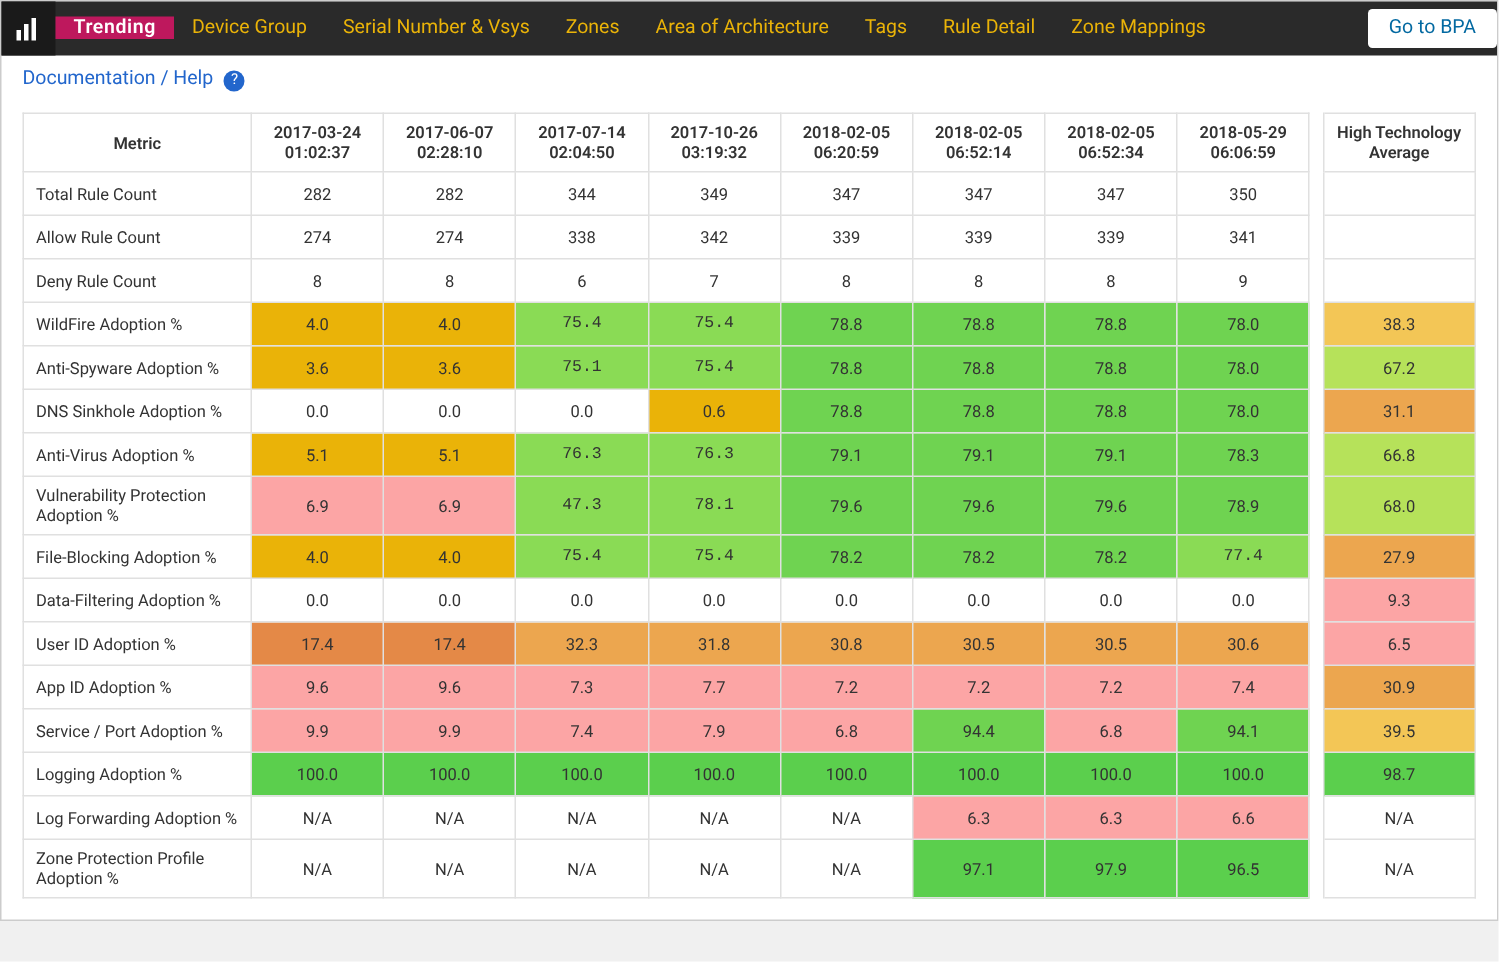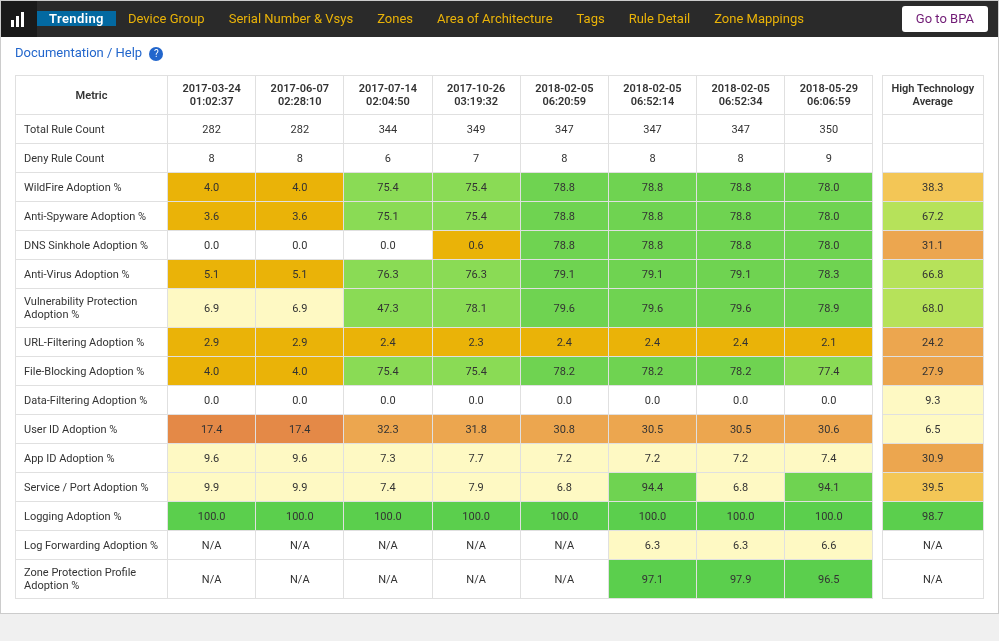--- a/index.html
+++ b/index.html
@@ -1,45 +1,45 @@
 <!DOCTYPE html>
 <html><head>
 <meta charset="utf-8">
 <style>
   * { box-sizing: border-box; margin: 0; padding: 0; }
   body { font-family: -apple-system, "Segoe UI", Roboto, Arial, sans-serif; font-size: 12px; color: #333; background: #f0f0f0; }
   .page { width: 999px; background: #fff; border: 1px solid #ccc; }
   .nav { height: 36px; background: #2a2a2a; display: flex; align-items: center; color: #aaa; }
   .logo { width: 36px; height: 36px; background: #1a1a1a; display:flex; align-items:center; justify-content:center; }
   .nav-item { padding: 0 12px; height: 36px; line-height: 36px; font-size: 13px; cursor: pointer; }
-  .nav-item.active { background: #0369a1; color: #fff; font-weight: 600; letter-spacing:.4px; }
+  .nav-item.active { background: #be185d; color: #fff; font-weight: 600; letter-spacing:.4px; }
   .nav-item:not(.active) { color: #eab308; }
   .spacer { flex: 1; }
-  .bpa-btn { background: #fff; color: #701a75; border-radius: 3px; height: 26px; line-height: 26px; padding: 0 14px; margin-right: 10px; font-size: 13px; cursor:pointer; }
+  .bpa-btn { background: #fff; color: #0369a1; border-radius: 3px; height: 26px; line-height: 26px; padding: 0 14px; font-size: 13px; cursor:pointer; }
   .subbar { padding: 8px 14px 14px; }
   .doclink { color: #2266cc; font-size: 13px; }
   .doclink .q { display:inline-block; width:14px; height:14px; border-radius:50%; background:#2266cc; color:#fff; font-size:10px; line-height:14px; text-align:center; margin-left:4px; }
   .table-wrap { padding: 0 14px 14px; }
   table { border-collapse: collapse; width: 100%; table-layout: fixed; }
   th, td { border: 1px solid #e0e0e0; text-align: center; font-size: 11px; vertical-align: middle; }
   th { font-weight: 600; color: #333; padding: 6px 4px; }
   th.metric { width: 150px; }
   th.col { width: 87px; }
   th.gap, td.gap { width: 6px; border-top: 1px solid transparent; border-bottom: 1px solid transparent; background:#fff; }
   th.hta { width: 100px; }
   td.metric { text-align: left; padding: 6px 8px; font-size: 11px; height:23px; }
   td.cell { padding: 6px 4px; height:29px; }
   td.plain { background: #fff; }
   .c-r1 { background: #eab308; }
-  .c-r2 { background: #fef9c3; }
+  .c-r2 { background: #fca5a5; }
   .c-o1 { background: #e48947; }
   .c-o2 { background: #eca64f; }
   .c-y1 { background: #f3c656; }
   .c-g1 { background: #b6e25a; }
-  .c-g2 { background: #8adb55; }
+  .c-g2 { background: #8adb55; font-family: Liberation Mono, monospace; }
   .c-g3 { background: #6fd351; }
   .c-g4 { background: #5bcf4d; }
 </style>
 </head>
 <body>
 
 <div class="page">
 
   <div class="nav">
     <div class="logo">
@@ -88,20 +88,33 @@
             <td class="cell plain">344</td>
             <td class="cell plain">349</td>
             <td class="cell plain">347</td>
             <td class="cell plain">347</td>
             <td class="cell plain">347</td>
             <td class="cell plain">350</td>
             <td class="gap"></td>
             <td class="cell plain"></td>
           </tr>
           <tr>
+            <td class="metric">Allow Rule Count</td>
+            <td class="cell plain">274</td>
+            <td class="cell plain">274</td>
+            <td class="cell plain">338</td>
+            <td class="cell plain">342</td>
+            <td class="cell plain">339</td>
+            <td class="cell plain">339</td>
+            <td class="cell plain">339</td>
+            <td class="cell plain">341</td>
+            <td class="gap"></td>
+            <td class="cell plain"></td>
+          </tr>
+          <tr>
             <td class="metric">Deny Rule Count</td>
             <td class="cell plain">8</td>
             <td class="cell plain">8</td>
             <td class="cell plain">6</td>
             <td class="cell plain">7</td>
             <td class="cell plain">8</td>
             <td class="cell plain">8</td>
             <td class="cell plain">8</td>
             <td class="cell plain">9</td>
             <td class="gap"></td>
@@ -166,33 +179,20 @@
             <td class="cell c-g2">47.3</td>
             <td class="cell c-g2">78.1</td>
             <td class="cell c-g3">79.6</td>
             <td class="cell c-g3">79.6</td>
             <td class="cell c-g3">79.6</td>
             <td class="cell c-g3">78.9</td>
             <td class="gap"></td>
             <td class="cell c-g1">68.0</td>
           </tr>
           <tr>
-            <td class="metric">URL-Filtering Adoption %</td>
-            <td class="cell c-r1">2.9</td>
-            <td class="cell c-r1">2.9</td>
-            <td class="cell c-r1">2.4</td>
-            <td class="cell c-r1">2.3</td>
-            <td class="cell c-r1">2.4</td>
-            <td class="cell c-r1">2.4</td>
-            <td class="cell c-r1">2.4</td>
-            <td class="cell c-r1">2.1</td>
-            <td class="gap"></td>
-            <td class="cell c-o2">24.2</td>
-          </tr>
-          <tr>
             <td class="metric">File-Blocking Adoption %</td>
             <td class="cell c-r1">4.0</td>
             <td class="cell c-r1">4.0</td>
             <td class="cell c-g2">75.4</td>
             <td class="cell c-g2">75.4</td>
             <td class="cell c-g3">78.2</td>
             <td class="cell c-g3">78.2</td>
             <td class="cell c-g3">78.2</td>
             <td class="cell c-g2">77.4</td>
             <td class="gap"></td>

